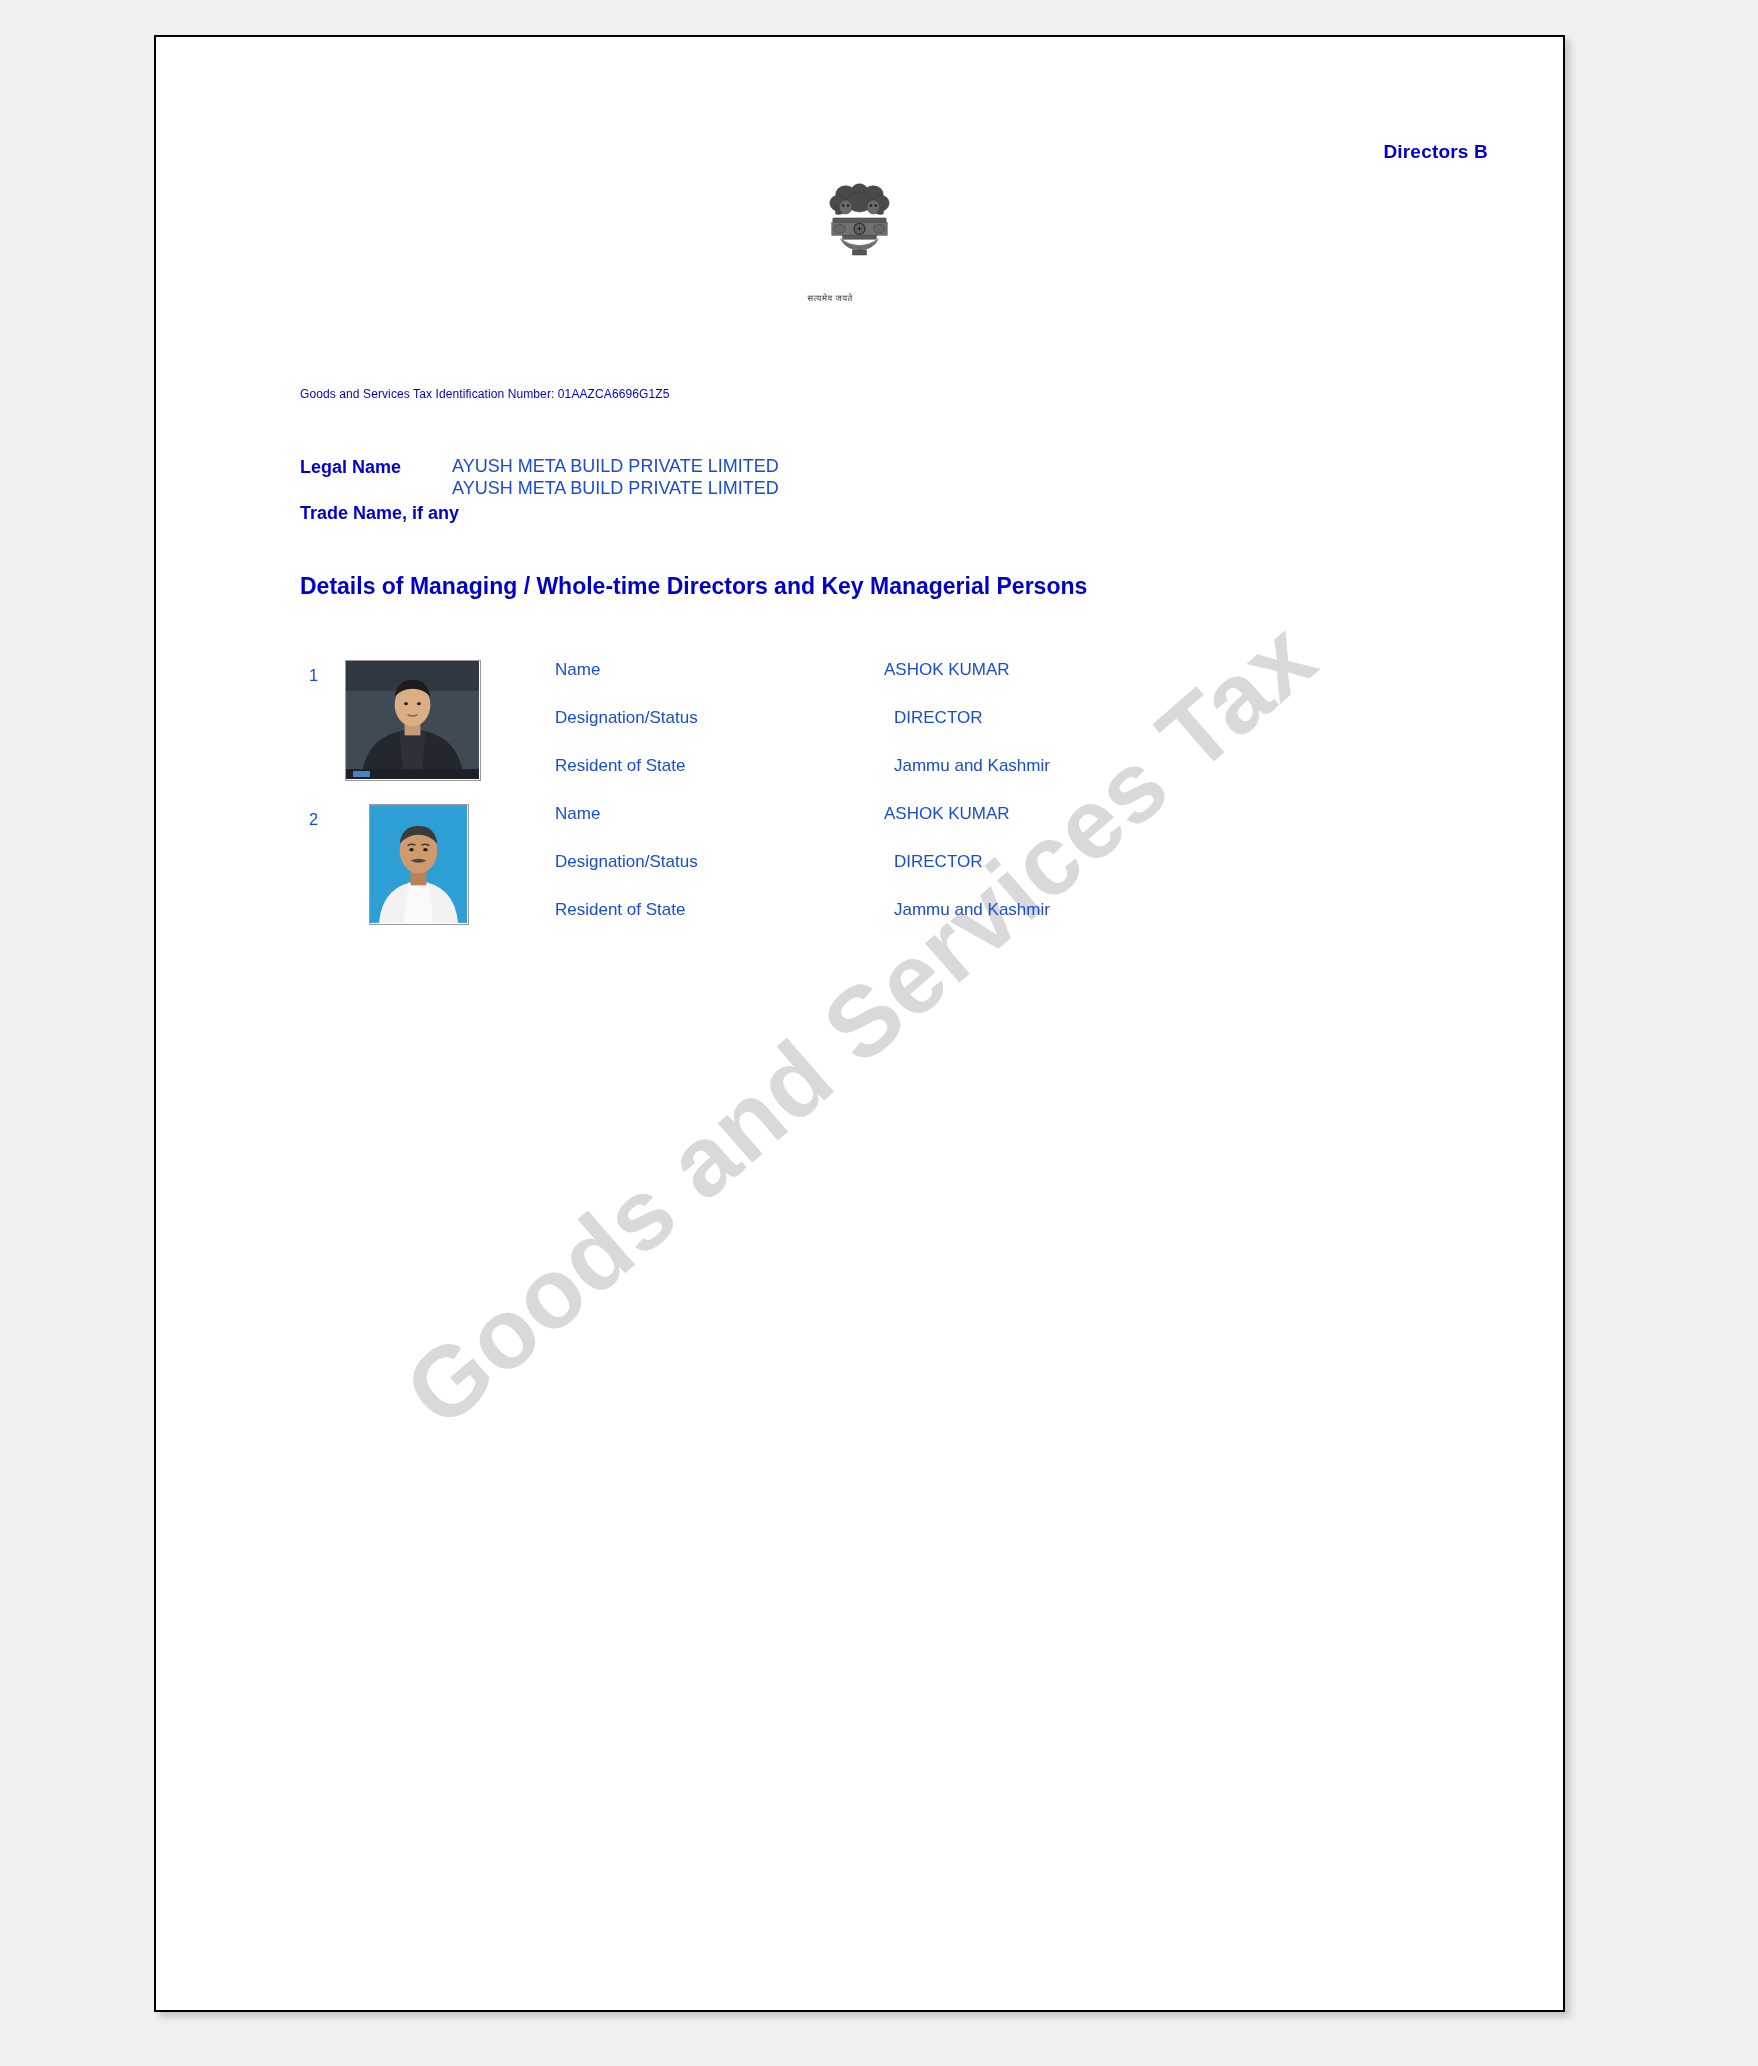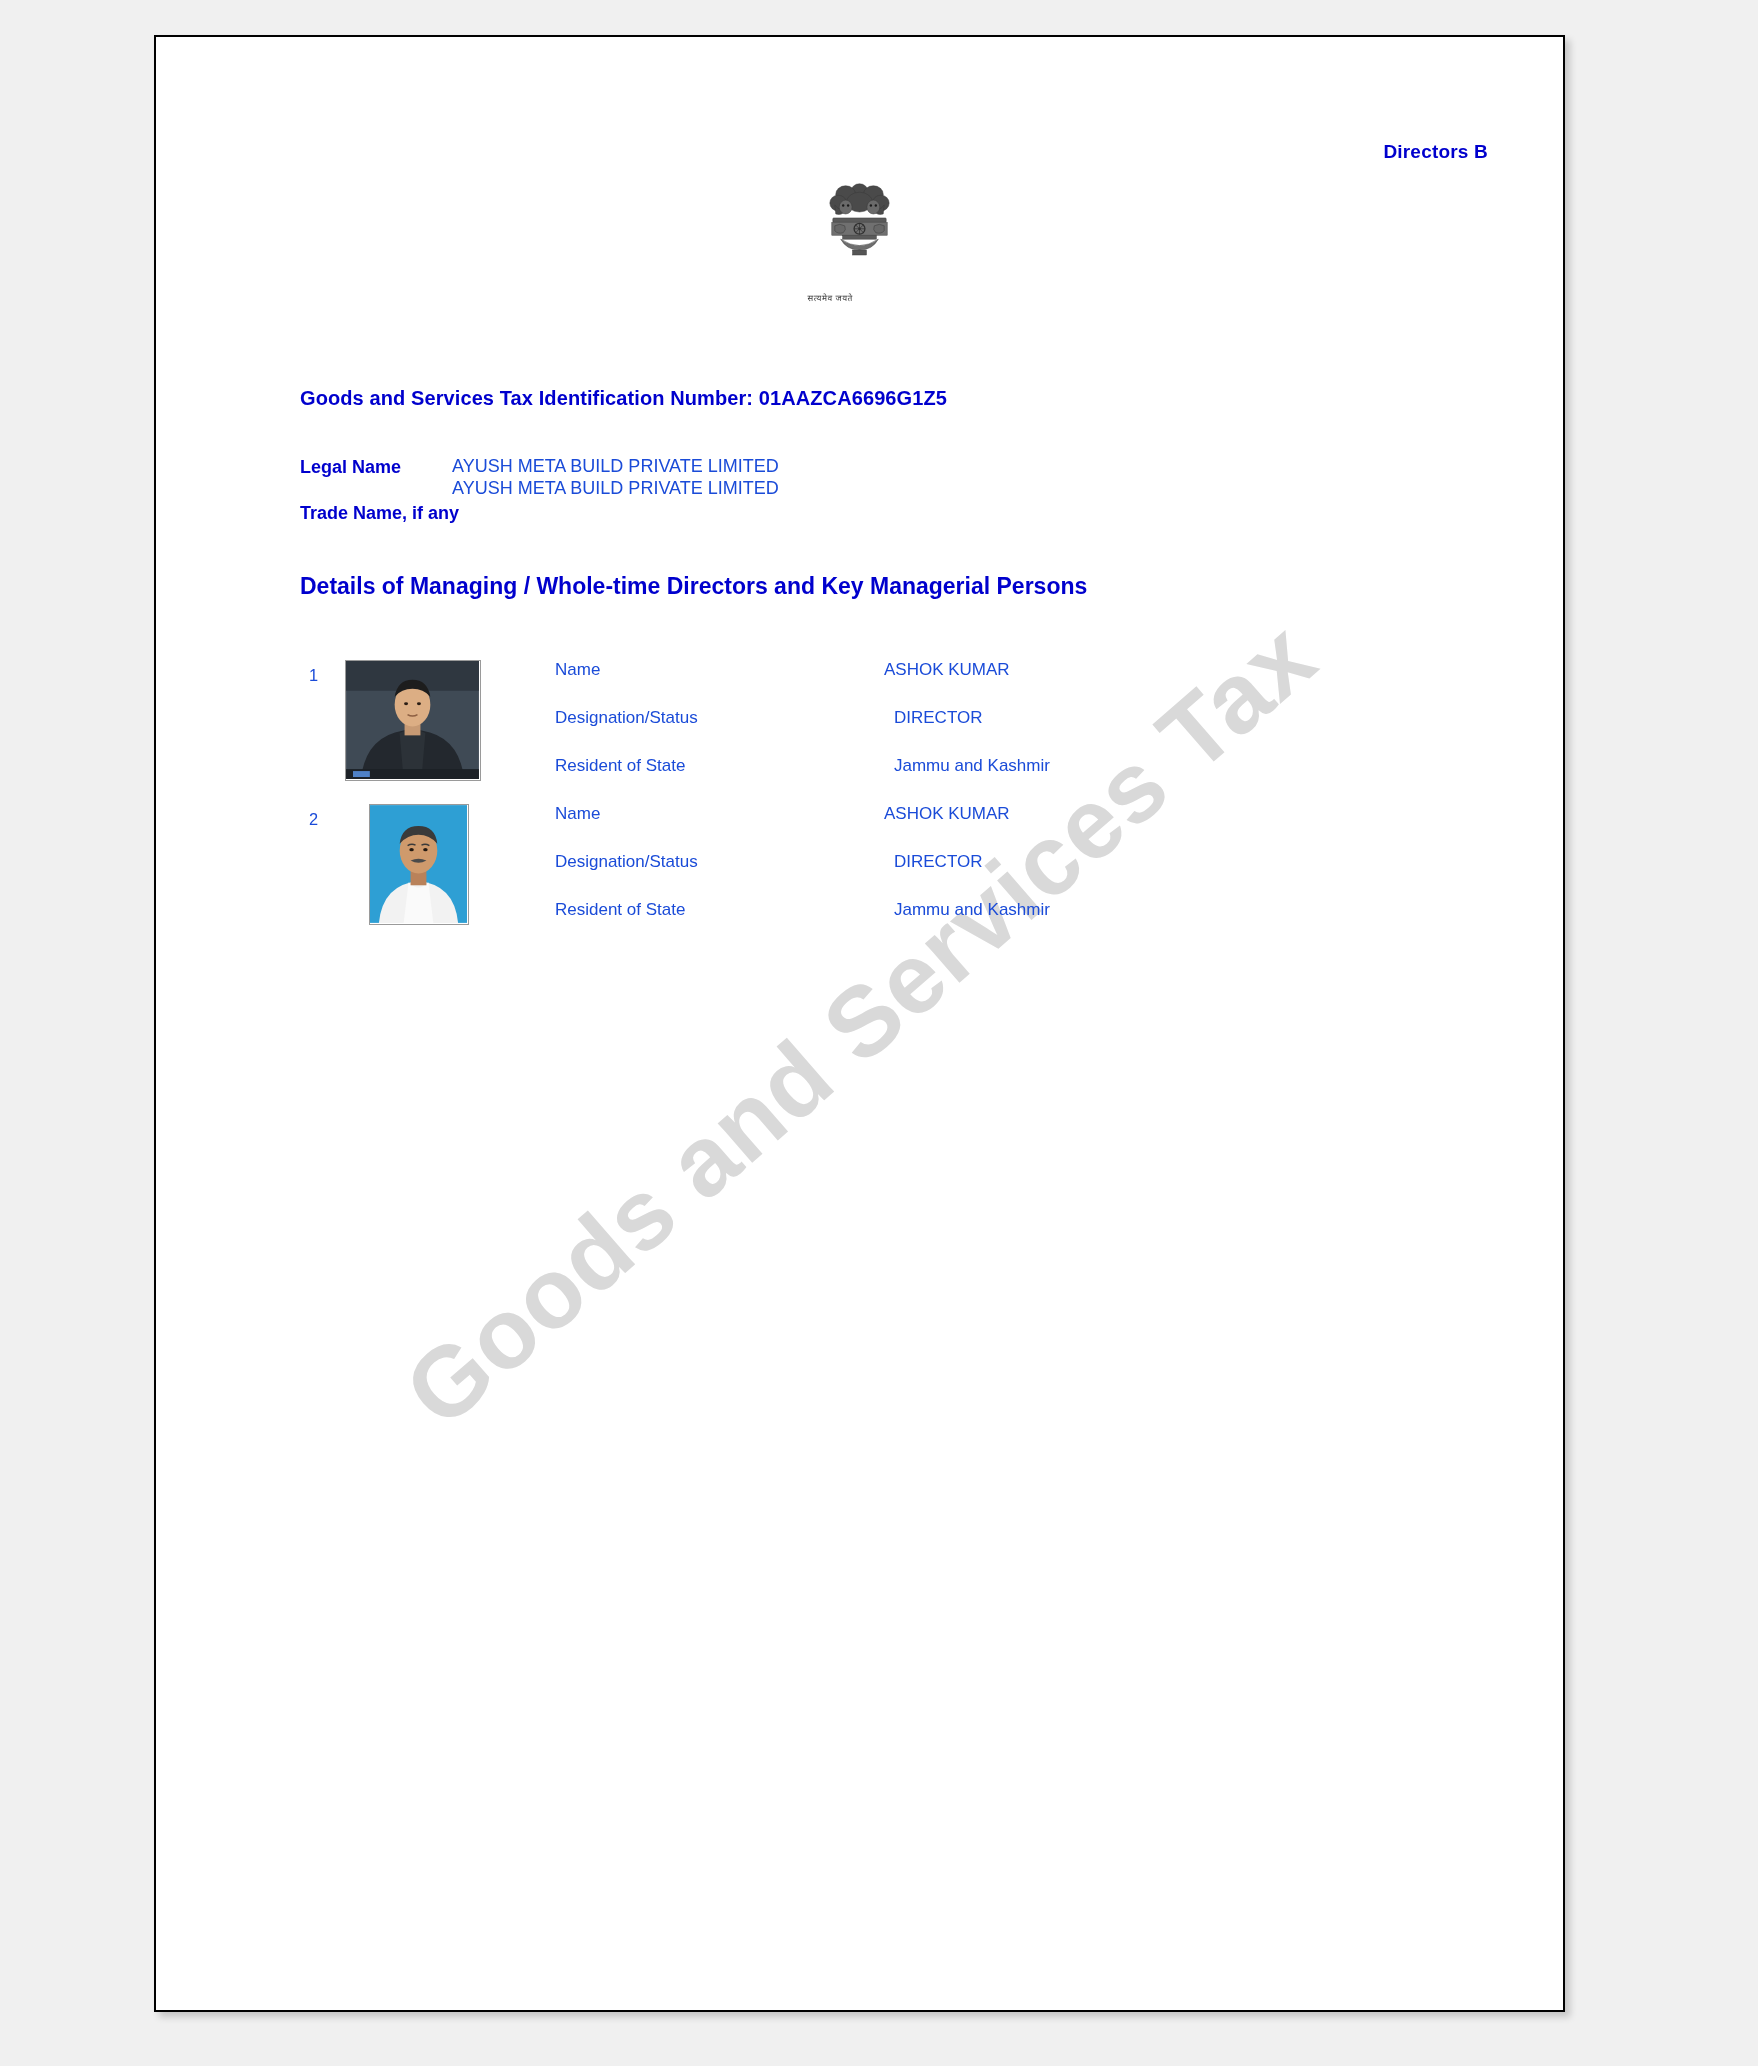--- a/index.html
+++ b/index.html
@@ -73,22 +73,22 @@
     color: #3a3a3a;
     margin-top: 1px;
     letter-spacing: 0.5px;
     font-family: "Liberation Sans", sans-serif;
   }
   .gstin {
     position: absolute;
     left: 144px;
     top: 350px;
     color: #0000cd;
-    font-size: 20px;
-    font-weight: bold;
+    font-size: 12px;
+    font-weight: normal;
     letter-spacing: 0.1px;
   }
   .row-label {
     position: absolute;
     color: #0000cd;
     font-size: 18px;
     font-weight: bold;
   }
   .row-value {
     position: absolute;

